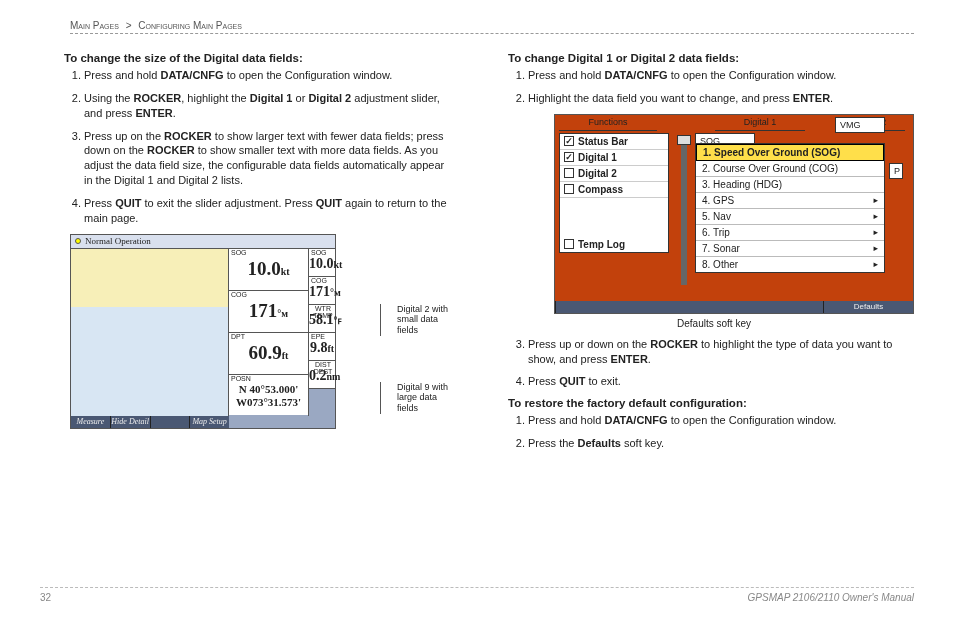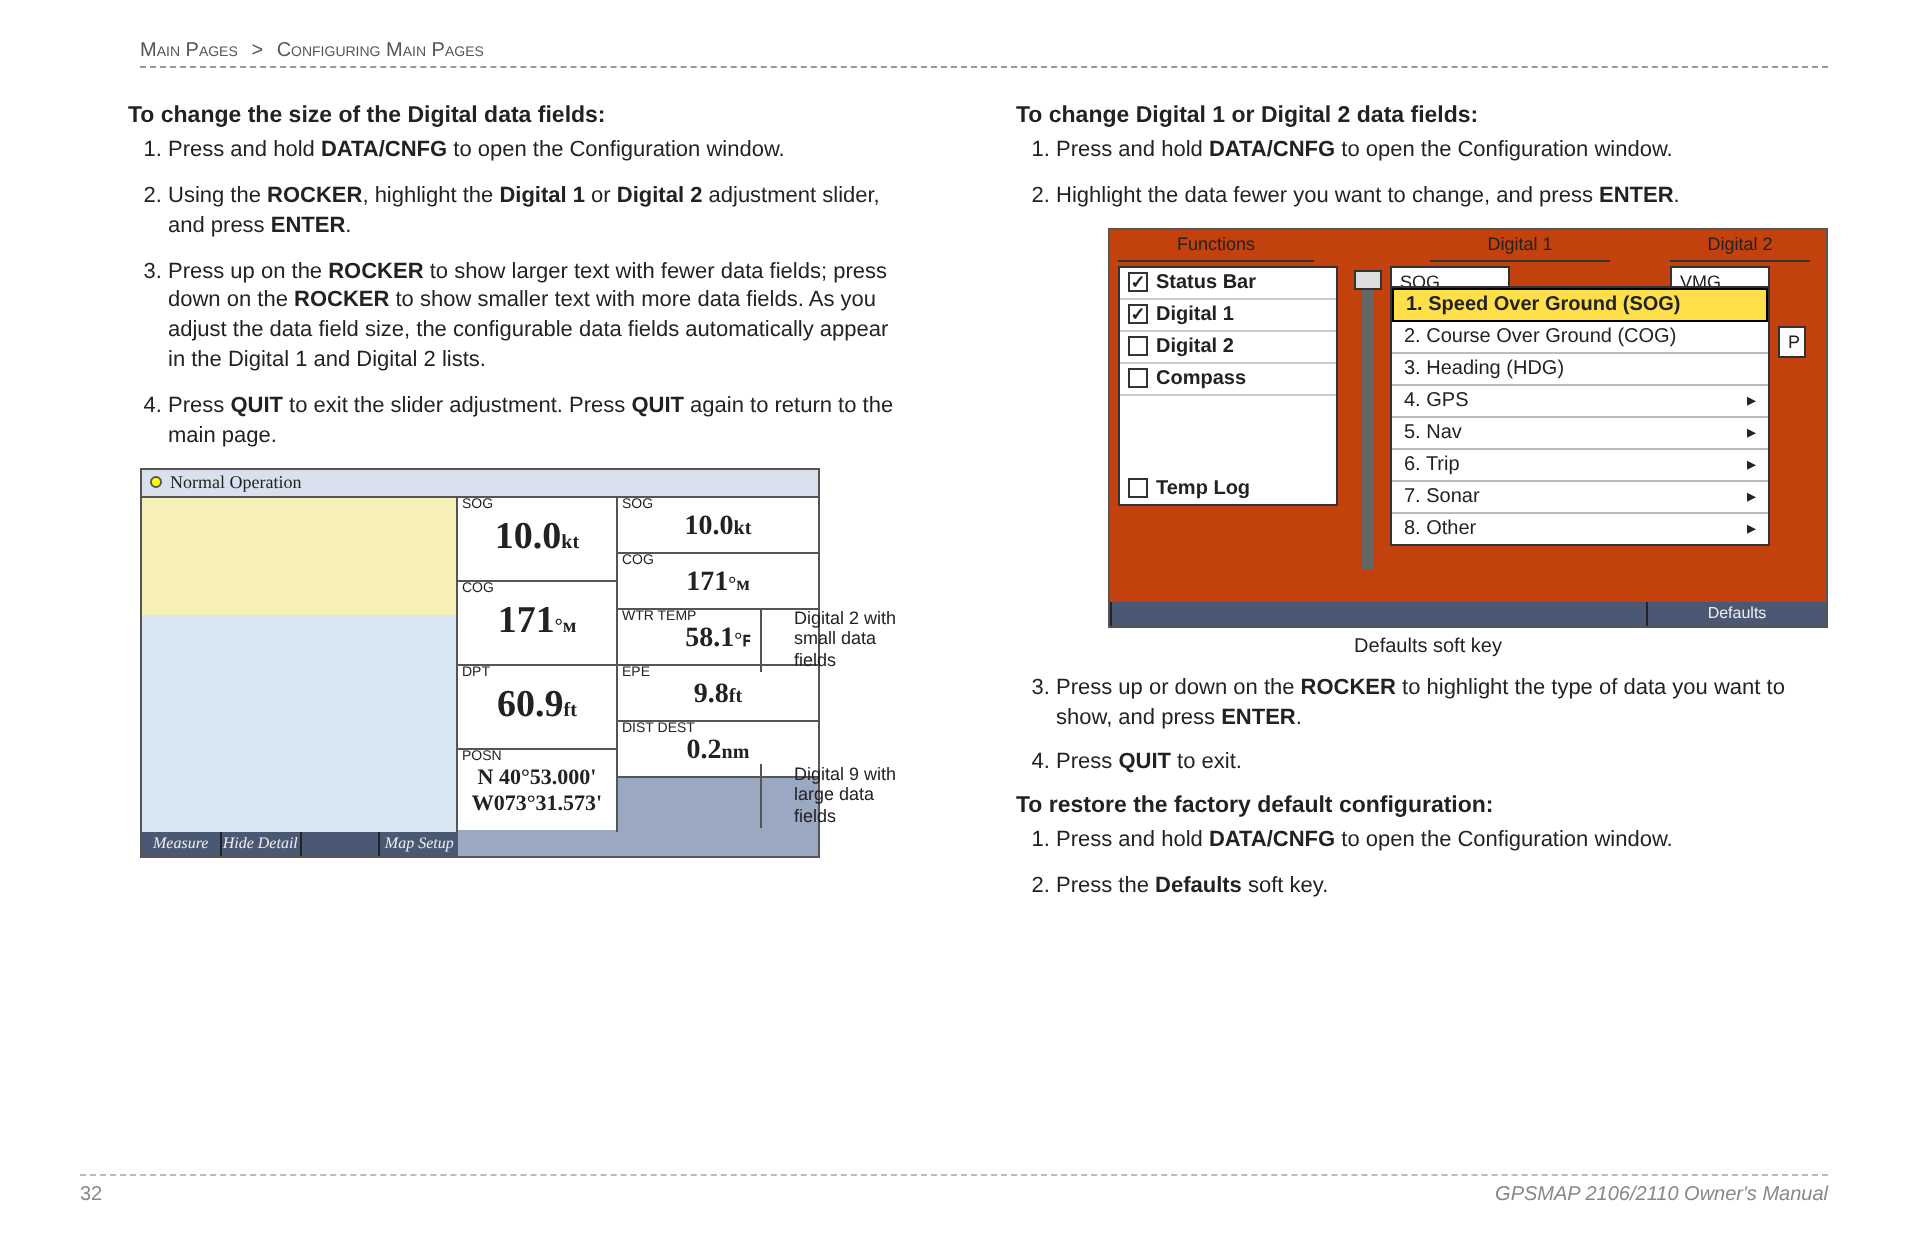--- a/index.html
+++ b/index.html
@@ -26,21 +26,21 @@
   .columns { display: flex; gap: 30px; }
   .col { flex: 1; }
   .heading { font-weight: bold; font-size: 11.5px; margin: 6px 0 4px 24px; }
   ol { list-style: decimal; padding-left: 44px; margin-bottom: 8px; }
   ol li { margin-bottom: 8px; line-height: 1.35; }
   b { font-weight: bold; }
   .figure { margin: 8px 0 8px 30px; position: relative; }
   .caption-center { text-align: center; font-size: 10px; margin-top: 4px; }
   
   .fig1 {
-    width: 340px; height: 195px;
+    width: 266px; height: 195px;
     border: 1px solid #555;
     background: #9aa8c2;
     position: relative;
     font-family: "Times New Roman", serif;
   }
   .fig1 .titlebar {
     height: 14px; background: #d9e0ee;
     border-bottom: 1px solid #555;
     display: flex; align-items: center; padding-left: 4px; gap: 4px;
     font-size: 9px;
@@ -234,21 +234,21 @@
       </div>
       <div class="callout c-d2">Digital 2 with small data fields</div>
       <div class="callout c-d1">Digital 9 with large data fields</div>
     </div>
   </div>
 
   <div class="col">
     <div class="heading">To change Digital 1 or Digital 2 data fields:</div>
     <ol>
       <li><span>Press and hold </span><b>DATA/CNFG</b><span> to open the Configuration window.</span></li>
-      <li><span>Highlight the data fewer you want to change, and press </span><b>ENTER</b><span>.</span></li>
+      <li><span>Highlight the data field you want to change, and press </span><b>ENTER</b><span>.</span></li>
     </ol>
 
     <div class="figure">
       <div class="fig2">
         <div class="colhdr h1">Functions</div>
         <div class="colhdr h2">Digital 1</div>
         <div class="colhdr h3">Digital 2</div>
         <div class="panel">
           <div class="row">
               <span class="chk">✓</span>
@@ -268,21 +268,21 @@
             </div>
           <div class="row">
               <span class="chk"></span>
               <span>Temp Log</span>
             </div>
         </div>
         <div class="slider">
             <div class="thumb"></div>
           </div>
         <div class="sidecell" style="top:18px;left:140px;width:60px;">SOG</div>
-        <div class="sidecell" style="top:18px;left:280px;width:50px;">VMG</div>
+        <div class="sidecell" style="top:2px;left:280px;width:50px;">VMG</div>
         <div class="sidecell" style="top:48px;left:334px;width:14px;">P</div>
         <div class="menu">
           <div class="row sel">
               <span>1. Speed Over Ground (SOG)</span>
             </div>
           <div class="row">
               <span>2. Course Over Ground (COG)</span>
             </div>
           <div class="row">
               <span>3. Heading (HDG)</span>

